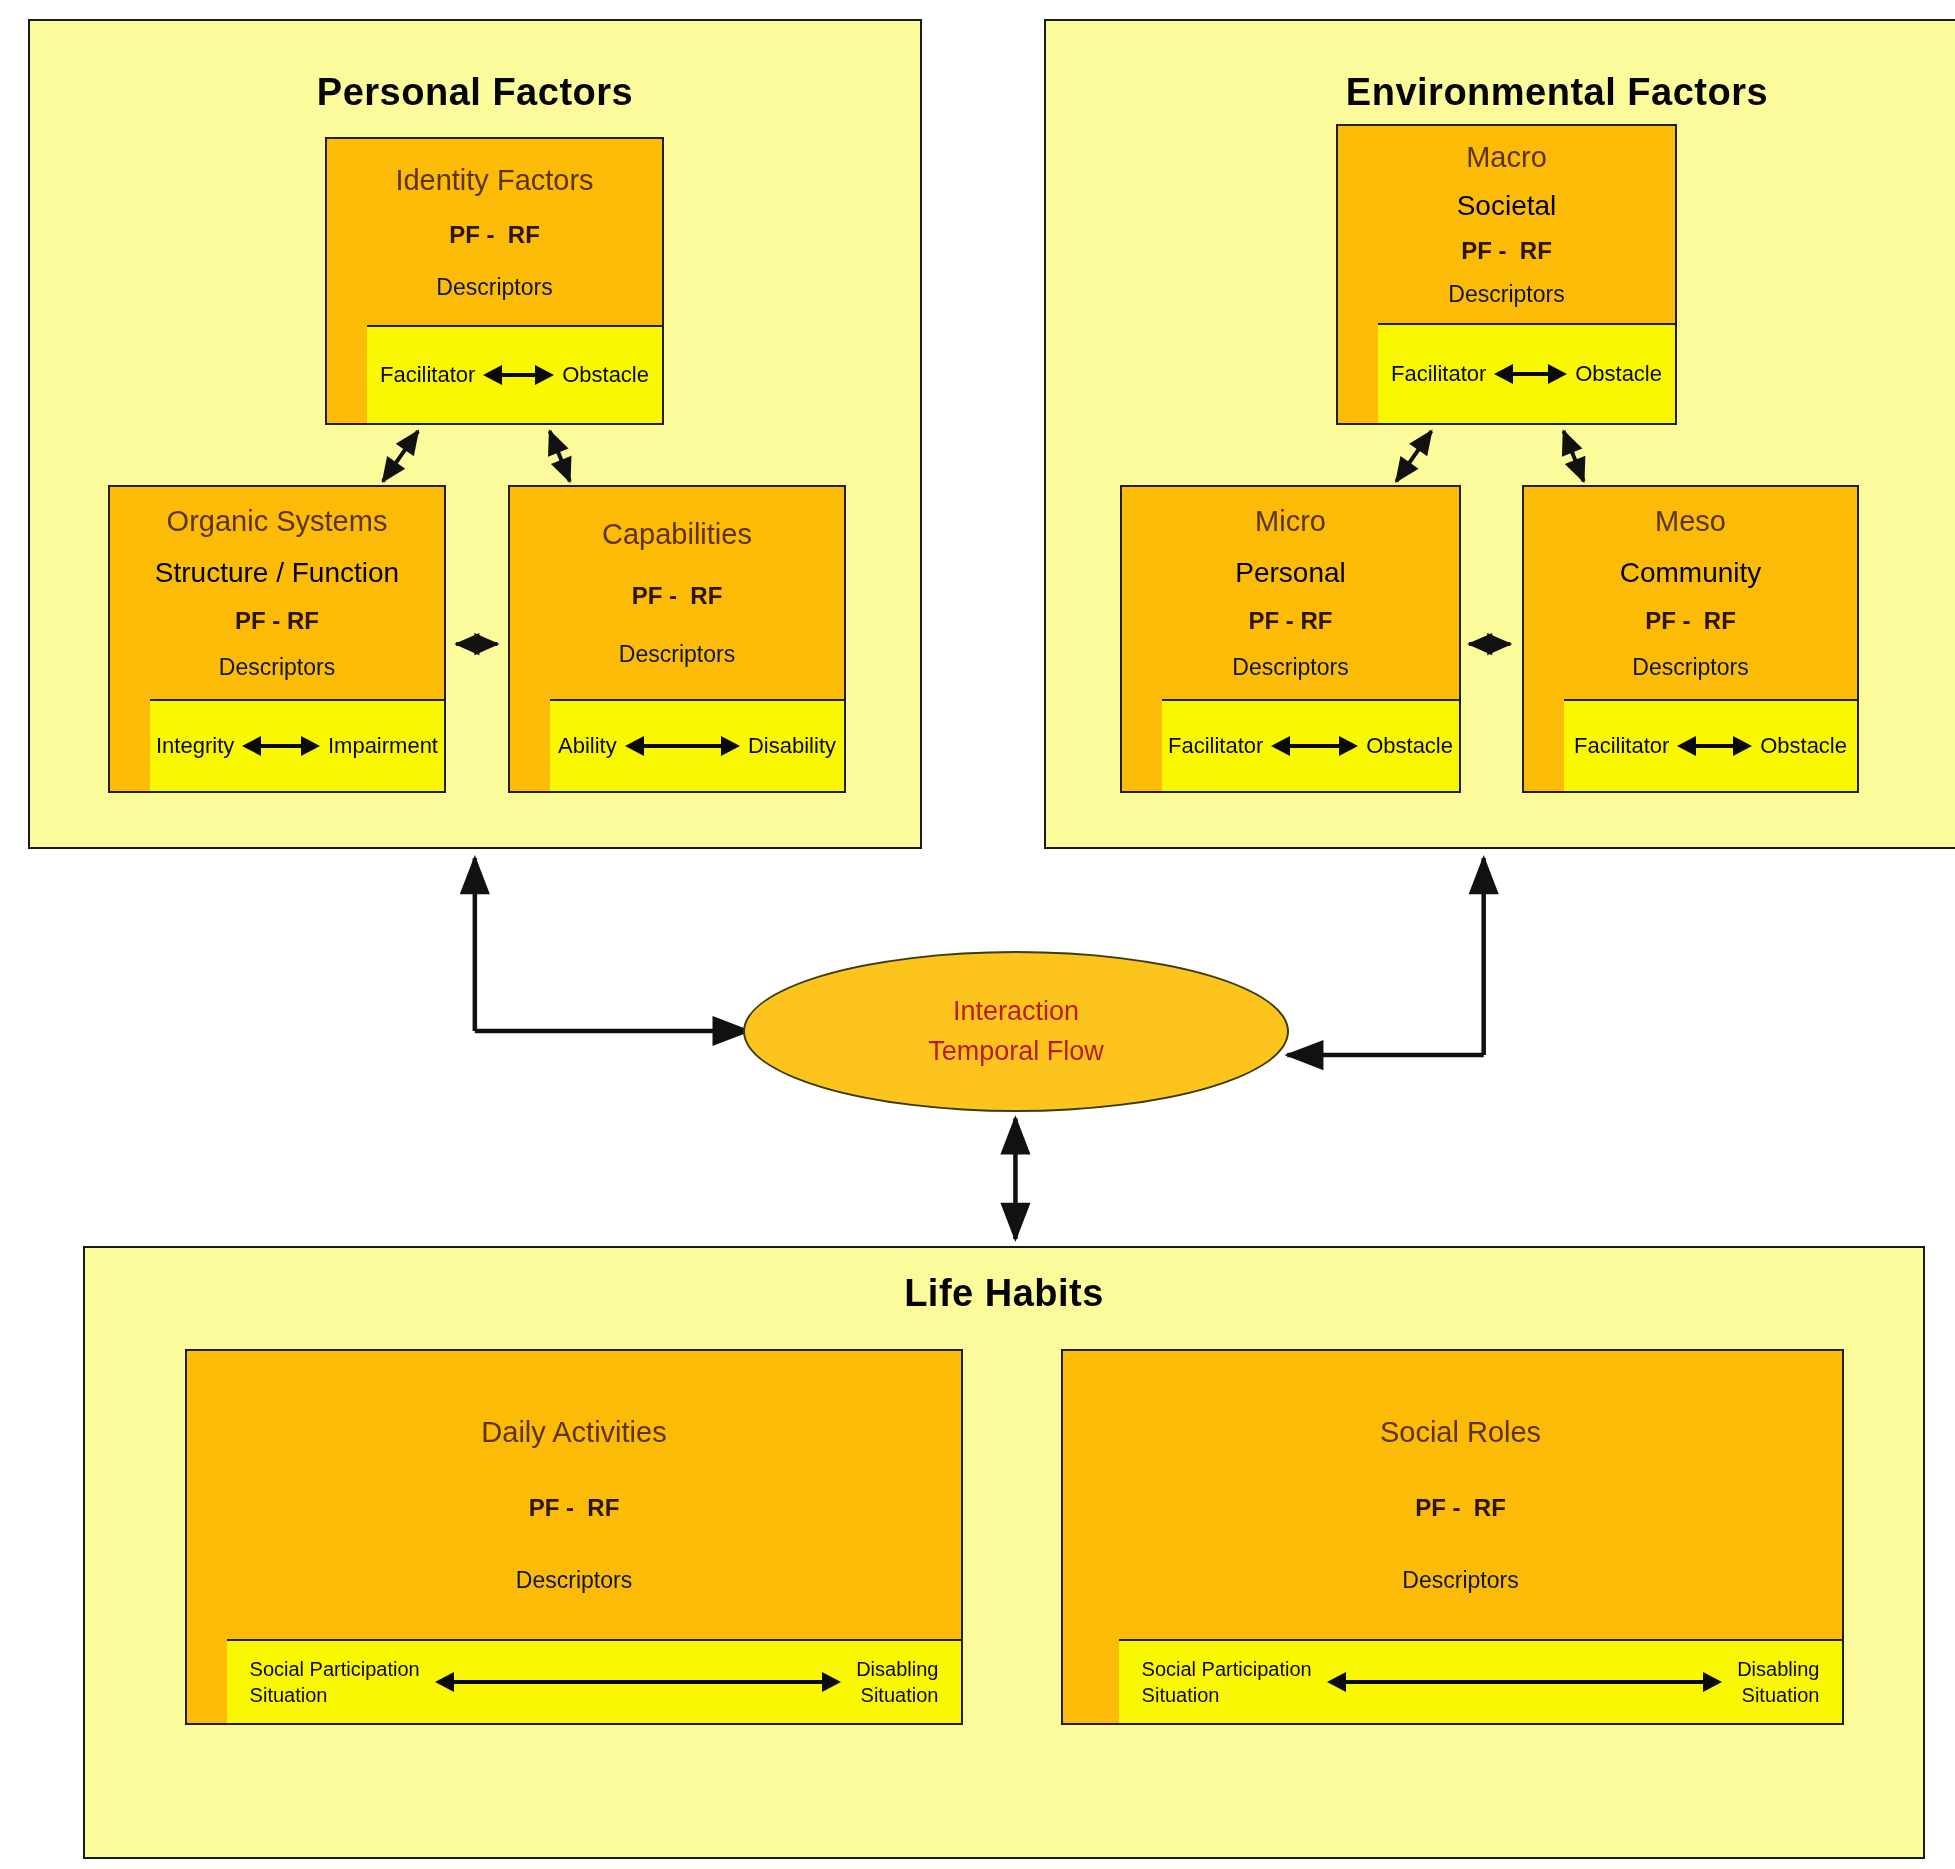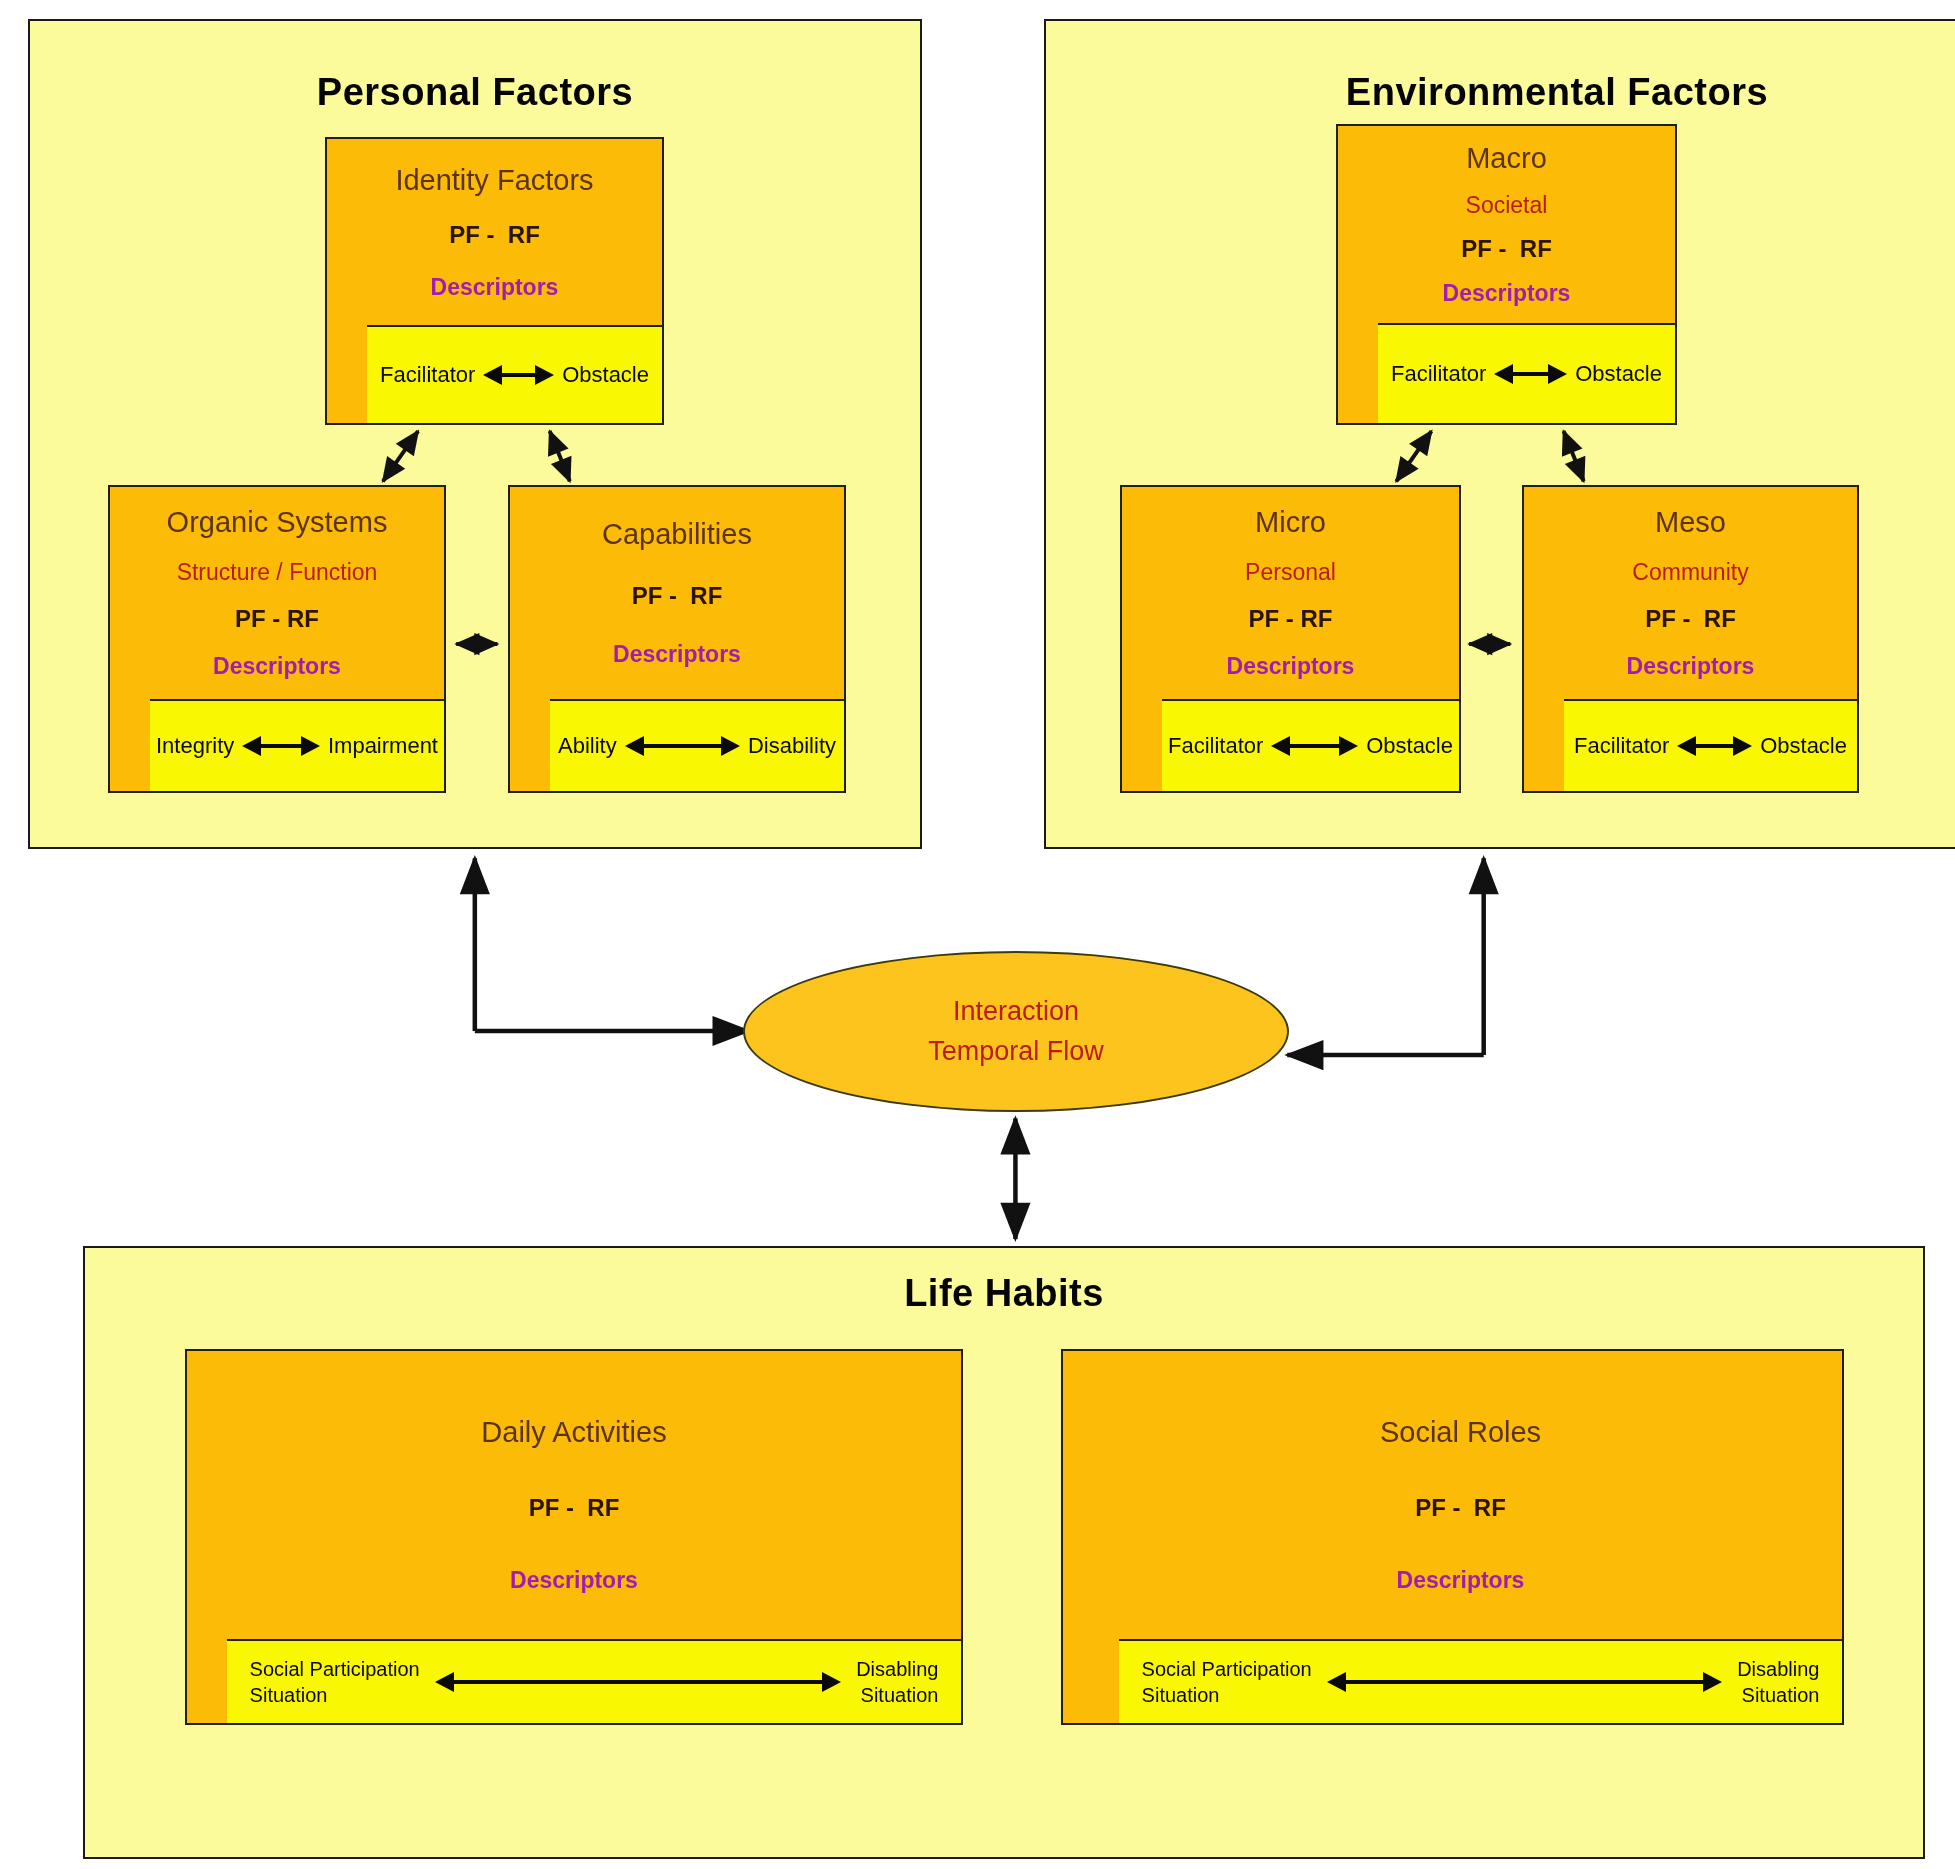--- a/index.html
+++ b/index.html
@@ -37,23 +37,23 @@
     flex-direction:column;
   }
   .box-main{
     display:flex;
     flex-direction:column;
     justify-content:space-evenly;
     align-items:center;
     box-sizing:border-box;
   }
   .bt{font-size:29px;color:#5C3317;}
-  .bs{font-size:23px;color:#b91c1c;}
+  .bs{font-size:28px;color:#000000;}
   .bp{font-size:24px;font-weight:bold;color:#2B1500;white-space:pre;}
-  .bd{font-size:23px;color:#a21caf;font-weight:bold;}
+  .bd{font-size:23px;color:#0f172a;}
   
   .strip{
     flex:1;
     background:#FAF702;
     border-top:2px solid #1f1f1f;
     display:flex;
     align-items:center;
     box-sizing:border-box;
     padding:0 13px;
     margin-left:40px;

